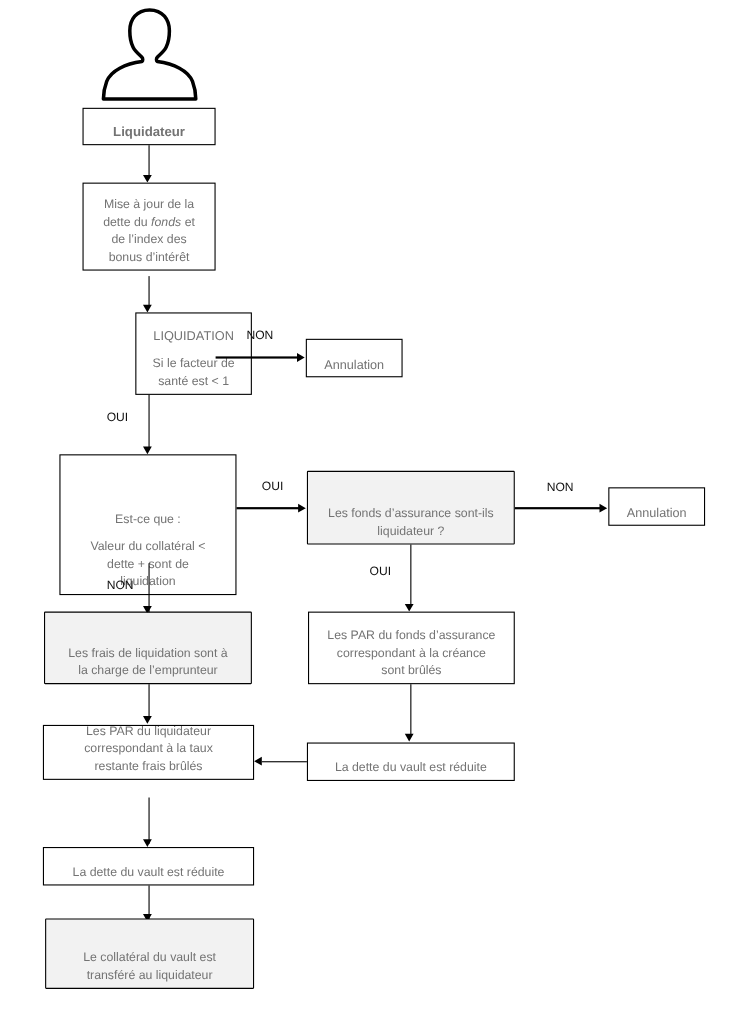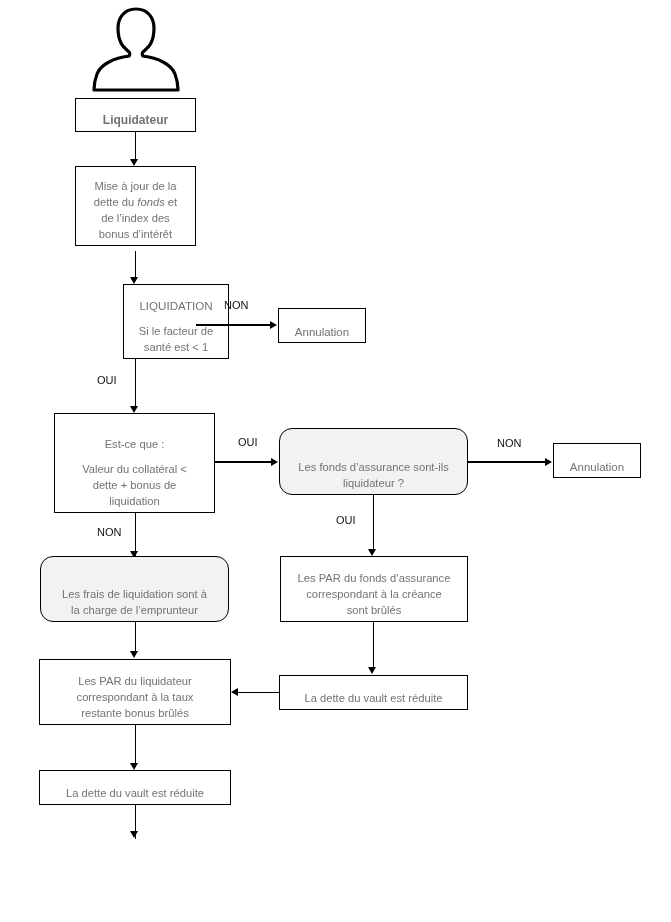--- a/index.html
+++ b/index.html
@@ -26,21 +26,21 @@
     display: flex;
     align-items: flex-end;
     justify-content: center;
     text-align: center;
     line-height: 1.42;
     font-size: 11.2px;
     color: #737373;
     padding: 2px 5px;
   }
   .node.rounded {
-    border-radius: 13px;
+    border-radius: 1px;
     background: #f2f2f2;
     border-width: 1.7px;
   }
   .node .txt { display: block; width: 100%; }
   .node b { font-weight: normal; }
   .node i { font-style: italic; }
   .gap { display: block; height: 9px; }
 
   
   .vline, .hline {
@@ -126,26 +126,26 @@
   <div class="edge-label" style="left:224px; top:299px;">NON</div>
 
   <div class="node" style="left:278px; top:308px; width:88px; height:35px; font-size:11.5px;">
     <span class="txt">Annulation</span>
   </div>
 
   <div class="vline" style="left:134.5px; top:359px; height:50px;"></div>
   <div class="arrowdown" style="left:130px; top:406px;"></div>
   <div class="edge-label" style="left:97px; top:374px;">OUI</div>
 
-  <div class="node" style="left:54px; top:413px; width:161px; height:100px;">
+  <div class="node" style="left:54px; top:413px; width:161px; height:128px;">
     <span class="txt">
       <span>Est-ce que :</span>
       <span class="gap"></span>
       <b>Valeur du collatéral &lt;</b><br>
-      <b>dette + bonus de</b><br>
+      <b>dette + sont de</b><br>
       <b>liquidation</b>
     </span>
   </div>
 
   <div class="hline" style="left:215px; top:461px; width:60px;"></div>
   <div class="arrowright" style="left:271px; top:457.5px;"></div>
   <div class="edge-label" style="left:238px; top:436px;">OUI</div>
 
   <div class="node rounded" style="left:279px; top:428px; width:189px; height:67px;">
     <span class="txt">
@@ -184,25 +184,25 @@
       <span>la charge de l’emprunteur</span>
     </span>
   </div>
 
   <div class="vline" style="left:134.5px; top:622px; height:32px;"></div>
   <div class="arrowdown" style="left:130px; top:651px;"></div>
 
   <div class="vline" style="left:372.5px; top:622px; height:48px;"></div>
   <div class="arrowdown" style="left:368px; top:667px;"></div>
 
-  <div class="node" style="left:39px; top:659px; width:192px; height:66px;">
+  <div class="node" style="left:39px; top:659px; width:192px; height:50px;">
     <span class="txt">
       <span>Les </span><b>PAR</b><span> du </span><b>liquidateur</b><br>
       <span>correspondant à la taux</span><br>
-      <span>restante bonus </span><b>brûlés</b>
+      <span>restante frais </span><b>brûlés</b>
     </span>
   </div>
 
   <div class="node" style="left:279px; top:675px; width:189px; height:35px;">
     <span class="txt">
       <span>La </span><b>dette</b><span> du vault est r</span><b>éduite</b>
     </span>
   </div>
 
   <div class="hline" style="left:238px; top:691.5px; width:41px;"></div>
@@ -213,14 +213,20 @@
 
   <div class="node" style="left:39px; top:770px; width:192px; height:35px;">
     <span class="txt">
       <span>La </span><b>dette</b><span> du vault est r</span><b>éduite</b>
     </span>
   </div>
 
   <div class="vline" style="left:134.5px; top:805px; height:34px;"></div>
   <div class="arrowdown" style="left:130px; top:831px;"></div>
 
+  <div class="node rounded" style="left:41px; top:835px; width:190px; height:64px;">
+    <span class="txt">
+      <span>Le </span><b>collatéral</b><span> du vault est</span><br>
+      <b>transféré au liquidateur</b>
+    </span>
+  </div>
 
 </div>
 
 </body></html>

